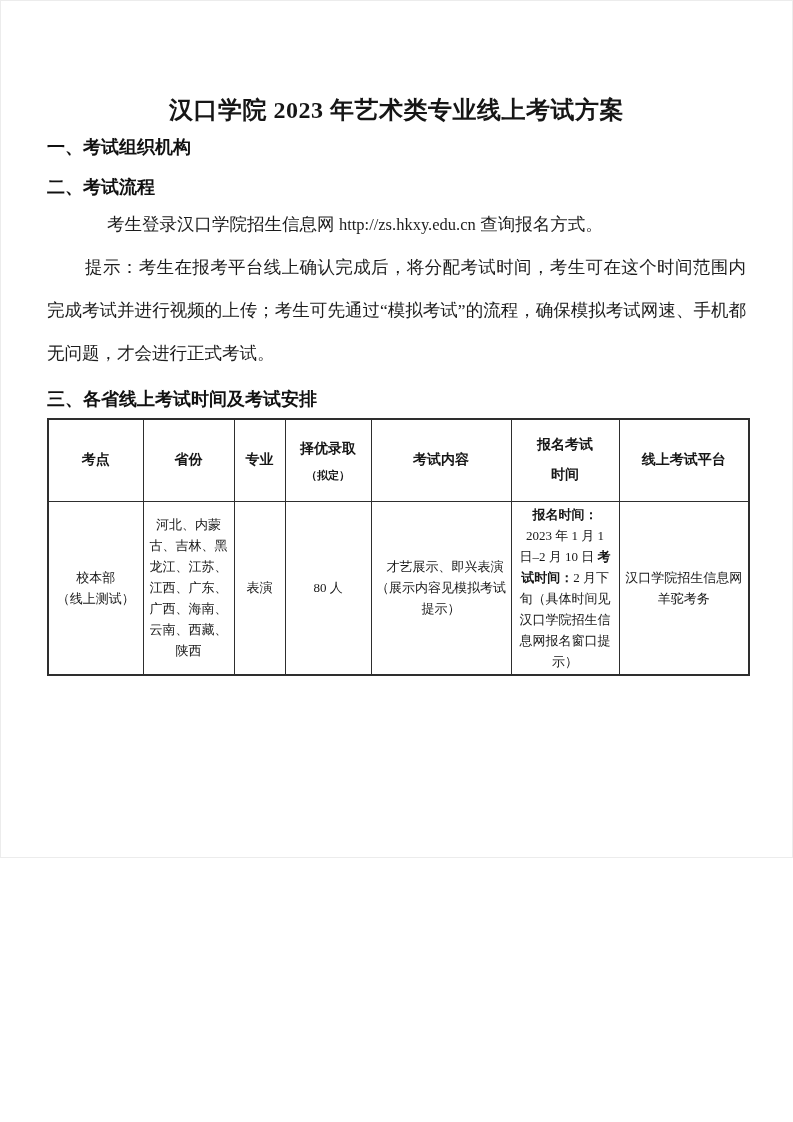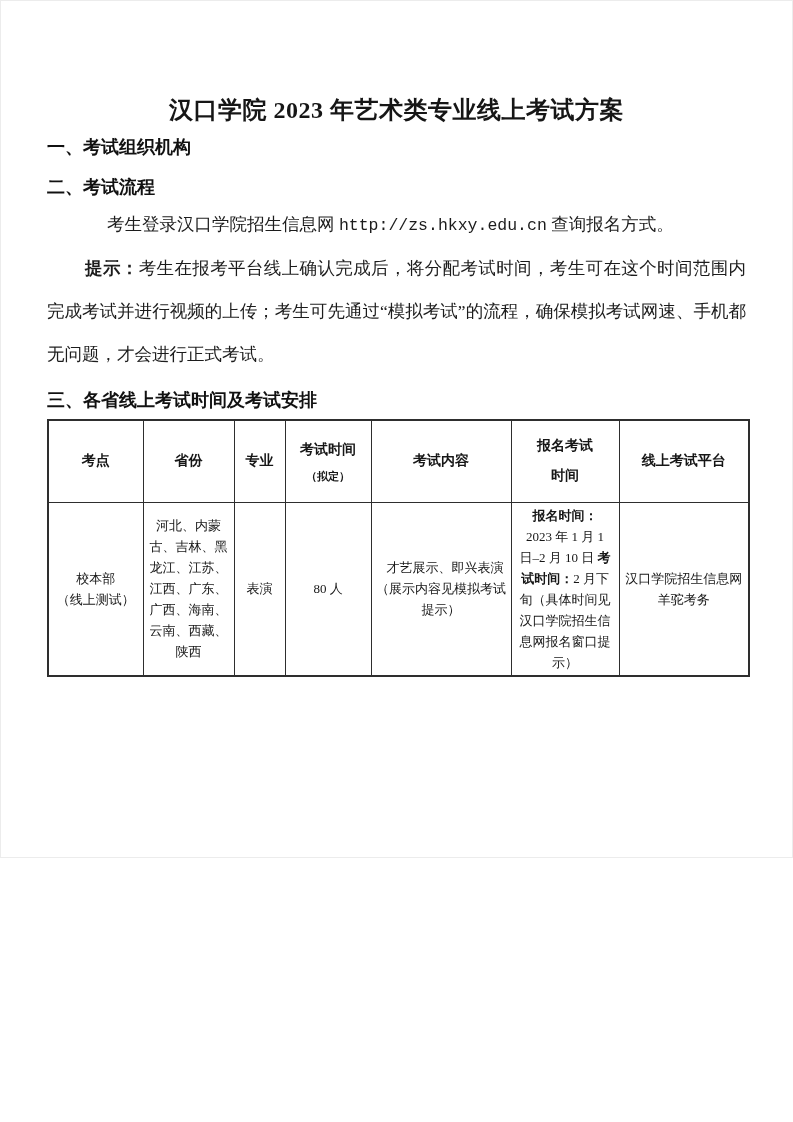--- a/index.html
+++ b/index.html
@@ -43,22 +43,22 @@
   .intro { margin-top: 11px; }
   .section-heading {
     font-size: 18px;
     font-weight: bold;
     line-height: 32px;
     margin-top: 4px;
     color: #111;
   }
   .h2-extra { margin-top: 8px; }
   .login-line { text-indent: 60px; }
-  .url-text { font-family: Liberation Mono, monospace; font-size: 16.5px; }
-  .tip-label { font-weight: bold; }
+  .url-text { font-family: Liberation Serif, serif; font-size: 16.5px; }
+  .tip-label { font-weight: normal; }
   .exam-table {
     width: 701px;
     margin-top: 3px;
     border-collapse: collapse;
     table-layout: fixed;
     border: 2px solid #2e2e2e;
   }
   .exam-table th, .exam-table td {
     border: 1px solid #2e2e2e;
     vertical-align: middle;
@@ -132,21 +132,21 @@
       <col style="width:140px">
       <col style="width:108px">
       <col style="width:130px">
     </colgroup>
     <thead>
       <tr>
         <th><span>考点</span></th>
         <th><span>省份</span></th>
         <th><span>专业</span></th>
         <th>
-          <div>考试时间</div>
+          <div>择优录取</div>
           <div class="th-sub">（拟定）</div>
         </th>
         <th><span>考试内容</span></th>
         <th>
           <div>报名考试</div>
           <div>时间</div>
         </th>
         <th><span>线上考试平台</span></th>
       </tr>
     </thead>

